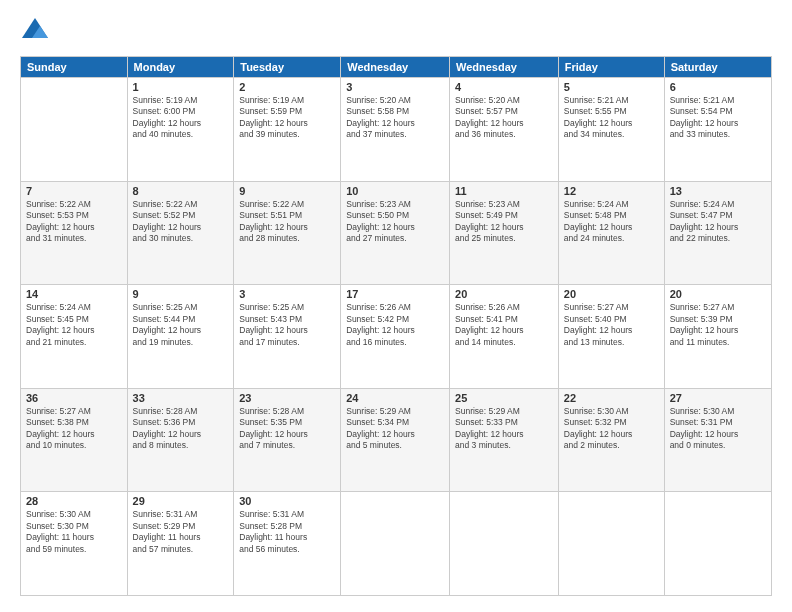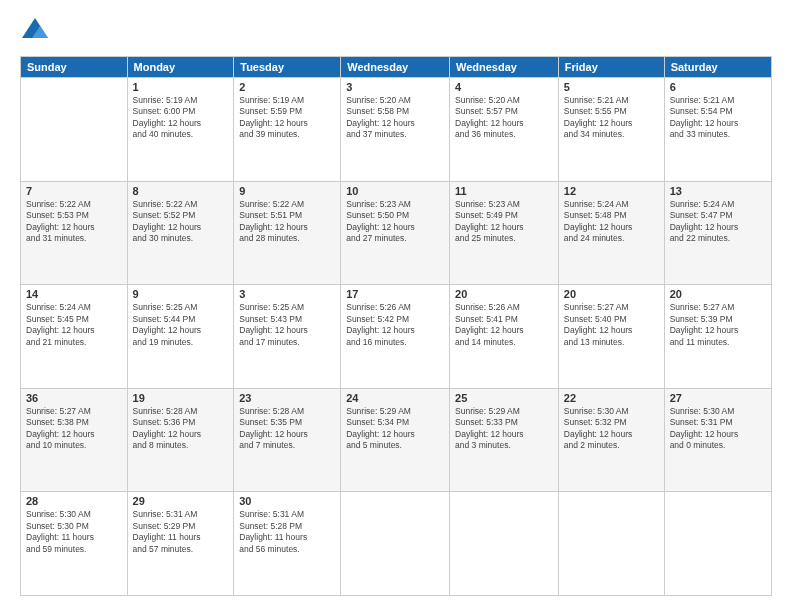--- a/index.html
+++ b/index.html
@@ -283,21 +283,21 @@
         </tr>
         <tr>
           <td>
             <span class="day-num">36</span>
             <div class="day-info" style="white-space: pre-line;">Sunrise: 5:27 AM
 Sunset: 5:38 PM
 Daylight: 12 hours
 and 10 minutes.</div>
           </td>
           <td>
-            <span class="day-num">19</span>
+            <span class="day-num">33</span>
             <div class="day-info" style="white-space: pre-line;">Sunrise: 5:28 AM
 Sunset: 5:36 PM
 Daylight: 12 hours
 and 8 minutes.</div>
           </td>
           <td>
             <span class="day-num">23</span>
             <div class="day-info" style="white-space: pre-line;">Sunrise: 5:28 AM
 Sunset: 5:35 PM
 Daylight: 12 hours

